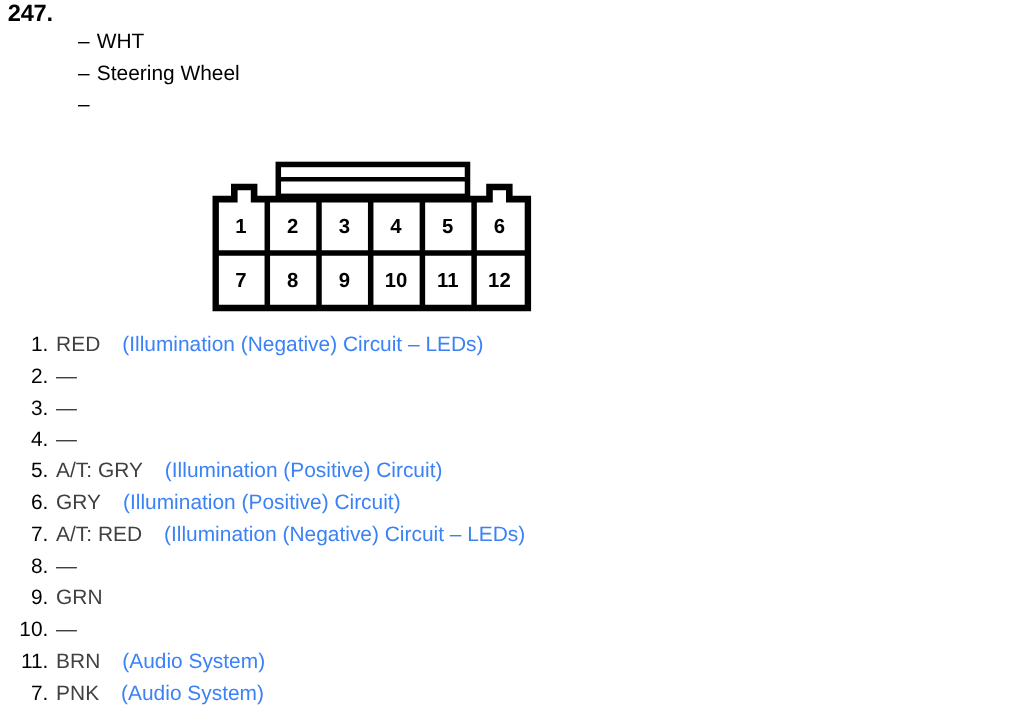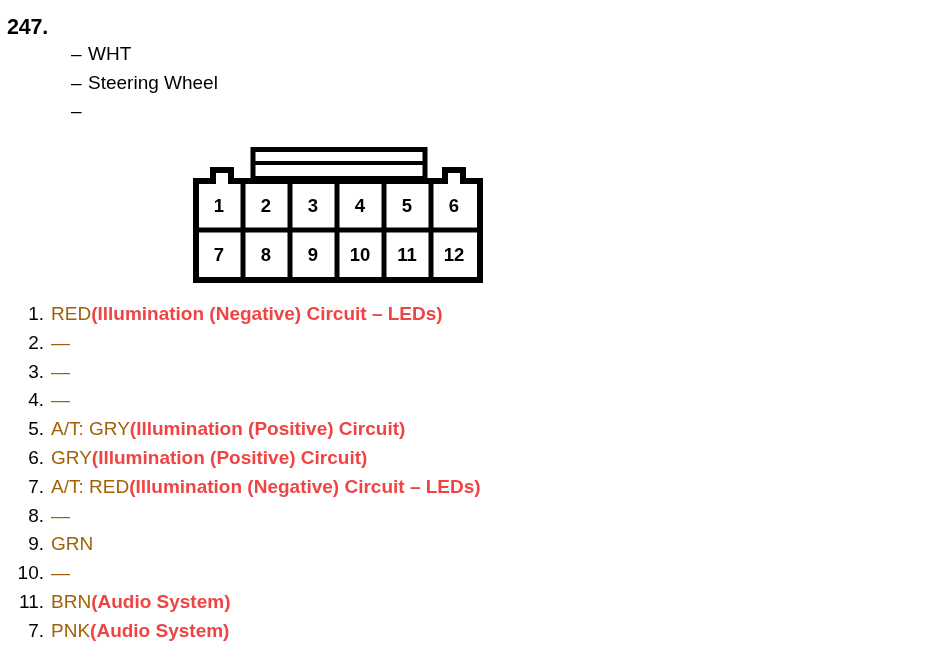--- a/index.html
+++ b/index.html
@@ -15,21 +15,21 @@
     overflow: hidden;
     font-family: "Liberation Sans", sans-serif;
     color: #000000;
     -webkit-font-smoothing: antialiased;
   }
 
   
   .header {
     position: absolute;
     left: 0;
-    top: 15px;
+    top: 0;
     width: 934px;
   }
   .title-row {
     display: flex;
     align-items: baseline;
     font-size: 21.5px;
     font-weight: bold;
     letter-spacing: -0.2px;
     white-space: nowrap;
   }
@@ -103,27 +103,26 @@
   }
   .pin-index {
     flex: 0 0 auto;
     width: 44px;
     text-align: right;
     color: #000000;
   }
   .pin-wire {
     flex: 0 0 auto;
     margin-left: 7px;
-    color: #a16207;
+    color: #404040;
   }
   .pin-desc {
     flex: 0 0 auto;
-    margin-left: 0;
-    color: #ef4444;
-    font-weight: bold;
+    margin-left: 20px;
+    color: #3b82f6;
   }
   .pin-desc:empty { margin-left: 0; }
   .pin-wire:empty { margin-left: 0; }
 </style>
 </head>
 <body>
 
 <div class="header">
   <div class="title-row">
     <span class="title-number">247.</span>

